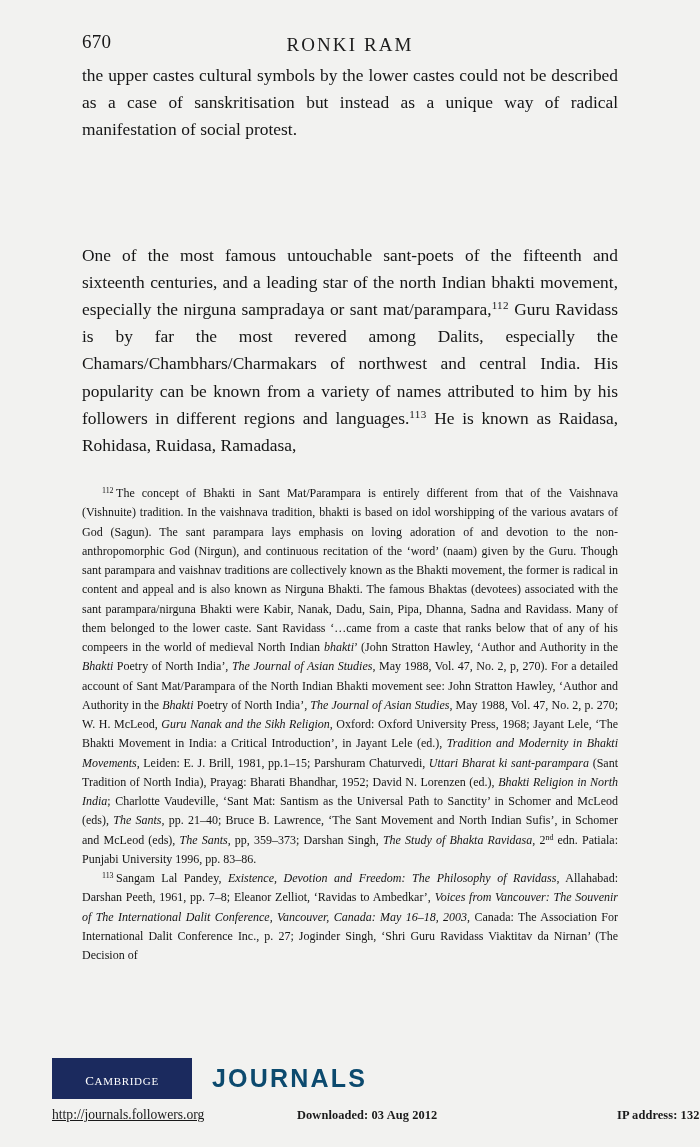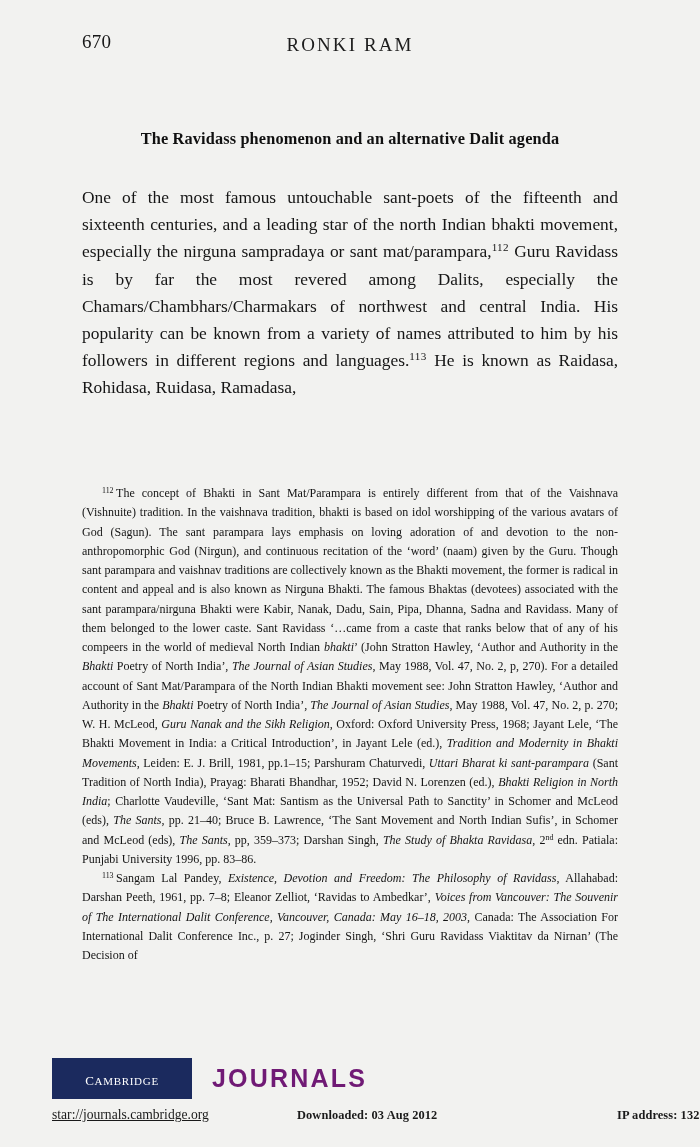--- a/index.html
+++ b/index.html
@@ -147,21 +147,21 @@
     color: #ffffff;
     font-family: "Liberation Serif", "DejaVu Serif", serif;
     font-size: 15px;
     letter-spacing: 0.7px;
     font-variant: small-caps;
     text-transform: lowercase;
   }
   .cambridge-badge span::first-letter { font-size: 19px; }
   .journals-word {
     margin-left: 20px;
-    color: #701a75;
+    color: #0c4a6e;
     font-family: "Liberation Sans", "DejaVu Sans", sans-serif;
     font-size: 25px;
     font-weight: bold;
     letter-spacing: 2.2px;
   }
 
   .footer-line {
     position: absolute;
     left: 52px;
     right: 0;
@@ -201,43 +201,43 @@
 
 <div class="page">
 
   <div class="running-head">
     <div class="folio">670</div>
     <div class="head-title">RONKI RAM</div>
   </div>
 
   <div class="body-area">
 
+    <p class="body-par">the upper castes cultural symbols by the lower castes could not be described as a case of sanskritisation but instead as a unique way of radical manifestation of social protest.</p>
 
     <div class="gap-after-par"></div>
 
-    <h2 class="section-heading">The Ravidass phenomenon and an alternative Dalit agenda</h2>
 
     <div class="gap-after-head"></div>
 
     <p class="body-par"><span>One of the most famous untouchable sant-poets of the fifteenth and sixteenth centuries, and a leading star of the north Indian bhakti movement, especially the nirguna sampradaya or sant mat/parampara,</span><sup class="fn-ref">112</sup><span> Guru Ravidass is by far the most revered among Dalits, especially the Chamars/Chambhars/Charmakars of northwest and central India. His popularity can be known from a variety of names attributed to him by his followers in different regions and languages.</span><sup class="fn-ref">113</sup><span> He is known as Raidasa, Rohidasa, Ruidasa, Ramadasa,</span></p>
 
   </div>
 
   <div class="footnotes">
     <p class="footnote"><sup class="fn-num">112</sup><span>The concept of Bhakti in Sant Mat/Parampara is entirely different from that of the Vaishnava (Vishnuite) tradition. In the vaishnava tradition, bhakti is based on idol worshipping of the various avatars of God (Sagun). The sant parampara lays emphasis on loving adoration of and devotion to the non-anthropomorphic God (Nirgun), and continuous recitation of the ‘word’ (naam) given by the Guru. Though sant parampara and vaishnav traditions are collectively known as the Bhakti movement, the former is radical in content and appeal and is also known as Nirguna Bhakti. The famous Bhaktas (devotees) associated with the sant parampara/nirguna Bhakti were Kabir, Nanak, Dadu, Sain, Pipa, Dhanna, Sadna and Ravidass. Many of them belonged to the lower caste. Sant Ravidass ‘…came from a caste that ranks below that of any of his compeers in the world of medieval North Indian </span><i>bhakti</i><span>’ (John Stratton Hawley, ‘Author and Authority in the </span><i>Bhakti</i><span> Poetry of North India’, </span><i>The Journal of Asian Studies</i><span>, May 1988, Vol. 47, No. 2, p, 270). For a detailed account of Sant Mat/Parampara of the North Indian Bhakti movement see: John Stratton Hawley, ‘Author and Authority in the </span><i>Bhakti</i><span> Poetry of North India’, </span><i>The Journal of Asian Studies</i><span>, May 1988, Vol. 47, No. 2, p. 270; W. H. McLeod, </span><i>Guru Nanak and the Sikh Religion</i><span>, Oxford: Oxford University Press, 1968; Jayant Lele, ‘The Bhakti Movement in India: a Critical Introduction’, in Jayant Lele (ed.), </span><i>Tradition and Modernity in Bhakti Movements</i><span>, Leiden: E. J. Brill, 1981, pp.1–15; Parshuram Chaturvedi, </span><i>Uttari Bharat ki sant-parampara</i><span> (Sant Tradition of North India), Prayag: Bharati Bhandhar, 1952; David N. Lorenzen (ed.), </span><i>Bhakti Religion in North India</i><span>; Charlotte Vaudeville, ‘Sant Mat: Santism as the Universal Path to Sanctity’ in Schomer and McLeod (eds), </span><i>The Sants</i><span>, pp. 21–40; Bruce B. Lawrence, ‘The Sant Movement and North Indian Sufis’, in Schomer and McLeod (eds), </span><i>The Sants</i><span>, pp, 359–373; Darshan Singh, </span><i>The Study of Bhakta Ravidasa</i><span>, 2</span><sup class="ord">nd</sup><span> edn. Patiala: Punjabi University 1996, pp. 83–86.</span></p>
     <p class="footnote"><sup class="fn-num">113</sup><span>Sangam Lal Pandey, </span><i>Existence, Devotion and Freedom: The Philosophy of Ravidass</i><span>, Allahabad: Darshan Peeth, 1961, pp. 7–8; Eleanor Zelliot, ‘Ravidas to Ambedkar’, </span><i>Voices from Vancouver: The Souvenir of The International Dalit Conference, Vancouver, Canada: May 16–18, 2003</i><span>, Canada: The Association For International Dalit Conference Inc., p. 27; Joginder Singh, ‘Shri Guru Ravidass Viaktitav da Nirnan’ (The Decision of</span></p>
   </div>
 
   <div class="footer">
     <div class="brand-row">
       <div class="cambridge-badge">
         <span>Cambridge</span>
       </div>
       <div class="journals-word">JOURNALS</div>
     </div>
     <div class="footer-line">
-      <a class="footer-url" href="#">star://journals.cambridge.org</a>
+      <a class="footer-url" href="#">http://journals.followers.org</a>
       <div class="footer-downloaded">Downloaded: 03 Aug 2012</div>
       <div class="footer-ip">IP address: 132</div>
     </div>
   </div>
 
 </div>
 
 </body></html>

